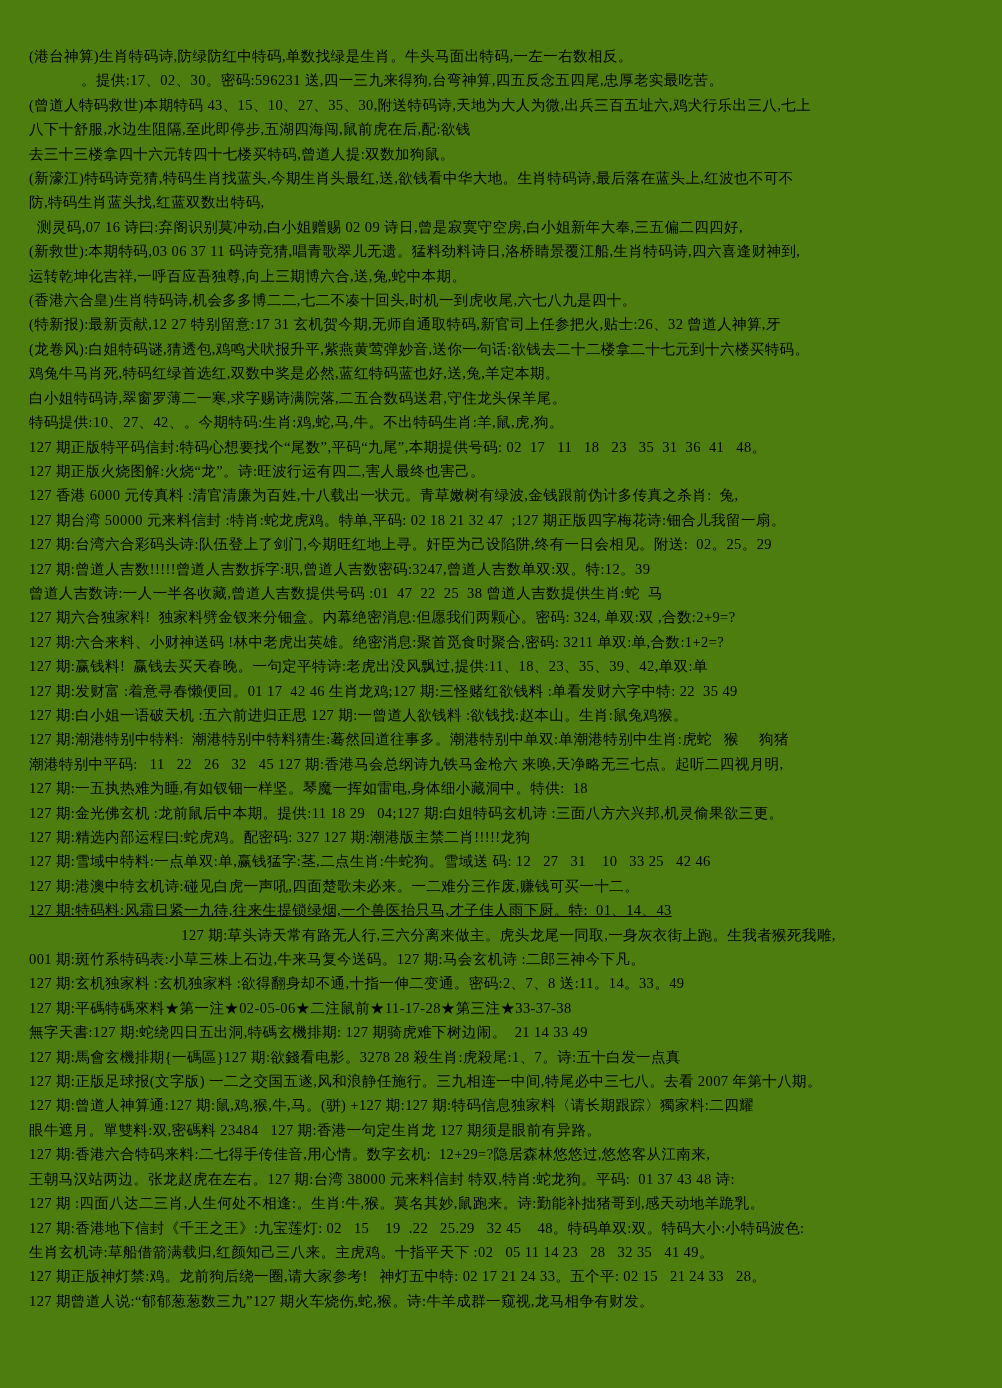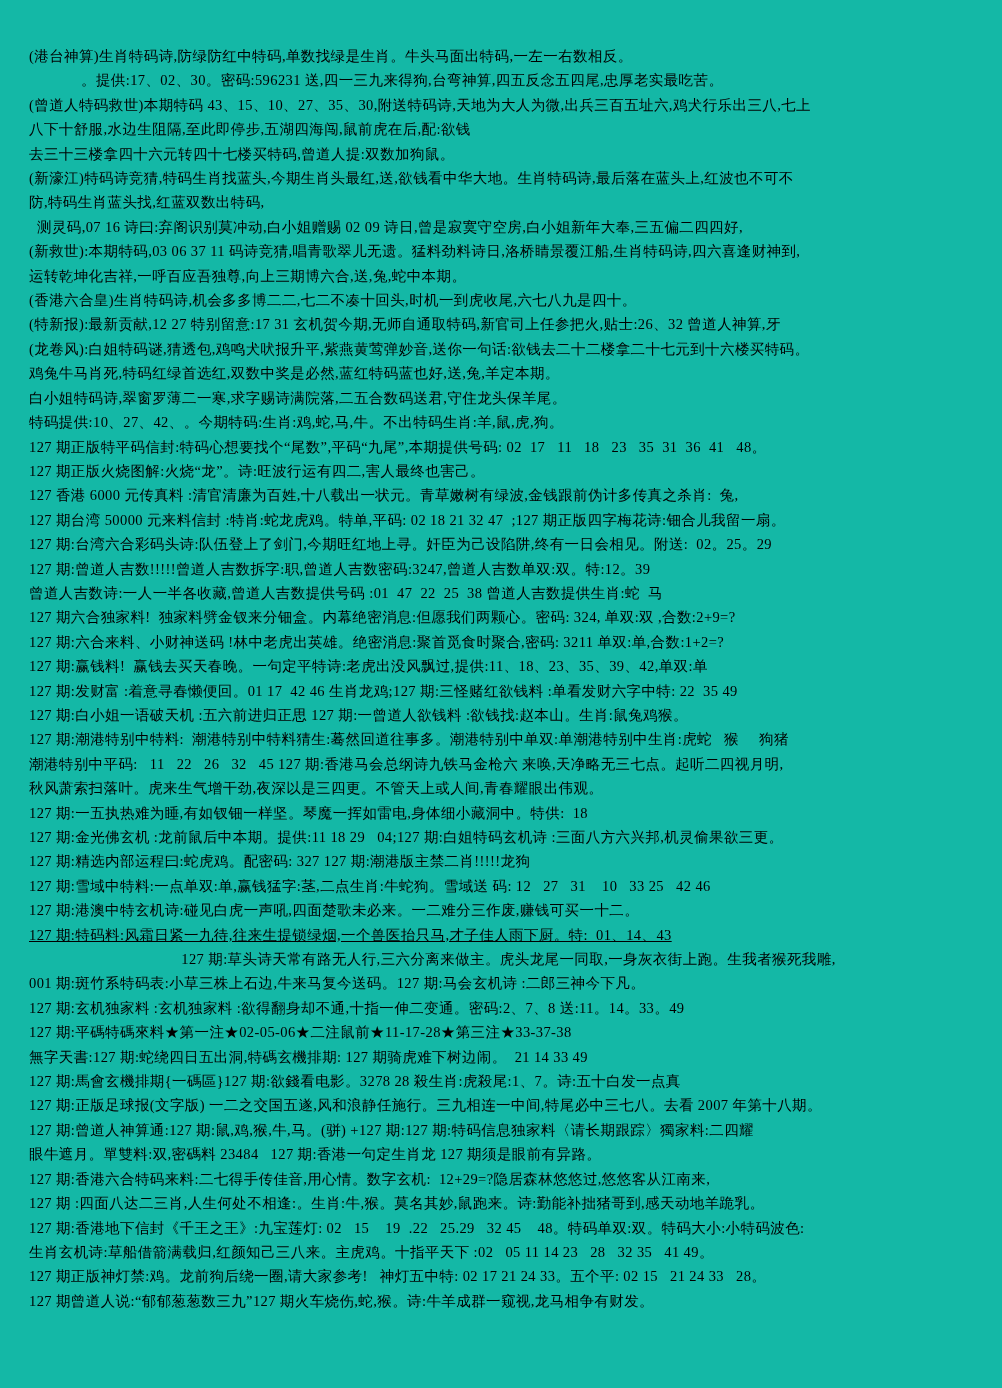--- a/index.html
+++ b/index.html
@@ -11,21 +11,21 @@
     width: 1002px;
     height: 1388px;
     overflow: hidden;
     font-family: "Liberation Serif", "DejaVu Serif", serif;
   }
   .page {
     box-sizing: border-box;
     width: 1002px;
     height: 1388px;
     padding: 44px 14px 0 29px;
-    background: #14b8a6;
+    background: #4d7c0f;
   }
   .doc-line {
     font-size: 14.5px;
     line-height: 24.4px;
     color: #000000;
     letter-spacing: 0.4px;
     white-space: pre;
     overflow: hidden;
   }
 </style>
@@ -57,36 +57,36 @@
       <div class="doc-line" style="padding-left: 0px; color: rgb(0, 0, 0);">127 期:台湾六合彩码头诗:队伍登上了剑门,今期旺红地上寻。奸臣为己设陷阱,终有一日会相见。附送:  02。25。29</div>
       <div class="doc-line" style="padding-left: 0px; color: rgb(0, 0, 0);">127 期:曾道人吉数!!!!!曾道人吉数拆字:职,曾道人吉数密码:3247,曾道人吉数单双:双。特:12。39</div>
       <div class="doc-line" style="padding-left: 0px; color: rgb(0, 0, 0);">曾道人吉数诗:一人一半各收藏,曾道人吉数提供号码 :01  47  22  25  38 曾道人吉数提供生肖:蛇  马</div>
       <div class="doc-line" style="padding-left: 0px; color: rgb(0, 0, 0);">127 期六合独家料!  独家料劈金钗来分钿盒。内幕绝密消息:但愿我们两颗心。密码: 324, 单双:双 ,合数:2+9=?</div>
       <div class="doc-line" style="padding-left: 0px; color: rgb(0, 0, 0);">127 期:六合来料、小财神送码 !林中老虎出英雄。绝密消息:聚首觅食时聚合,密码: 3211 单双:单,合数:1+2=?</div>
       <div class="doc-line" style="padding-left: 0px; color: rgb(0, 0, 0);">127 期:赢钱料!  赢钱去买天春晚。一句定平特诗:老虎出没风飘过,提供:11、18、23、35、39、42,单双:单</div>
       <div class="doc-line" style="padding-left: 0px; color: rgb(0, 0, 0);">127 期:发财富 :着意寻春懒便回。01 17  42 46 生肖龙鸡;127 期:三怪赌红欲钱料 :单看发财六字中特: 22  35 49</div>
       <div class="doc-line" style="padding-left: 0px; color: rgb(0, 0, 0);">127 期:白小姐一语破天机 :五六前进归正思 127 期:一曾道人欲钱料 :欲钱找:赵本山。生肖:鼠兔鸡猴。</div>
       <div class="doc-line" style="padding-left: 0px; color: rgb(0, 0, 0);">127 期:潮港特别中特料:  潮港特别中特料猜生:蓦然回道往事多。潮港特别中单双:单潮港特别中生肖:虎蛇   猴     狗猪</div>
       <div class="doc-line" style="padding-left: 0px; color: rgb(0, 0, 0);">潮港特别中平码:   11   22   26   32   45 127 期:香港马会总纲诗九铁马金枪六 来唤,天净略无三七点。起听二四视月明,</div>
-      <div class="doc-line" style="padding-left: 0px; color: rgb(0, 0, 0);">秋风萧索扫落叶。虎来生气增干劲,夜深以是三四更。不管天上或人间,青春耀眼出伟观。</div>
       <div class="doc-line" style="padding-left: 0px; color: rgb(0, 0, 0);">127 期:一五执热难为睡,有如钗钿一样坚。琴魔一挥如雷电,身体细小藏洞中。特供:  18</div>
       <div class="doc-line" style="padding-left: 0px; color: rgb(0, 0, 0);">127 期:金光佛玄机 :龙前鼠后中本期。提供:11 18 29   04;127 期:白姐特码玄机诗 :三面八方六兴邦,机灵偷果欲三更。</div>
       <div class="doc-line" style="padding-left: 0px; color: rgb(0, 0, 0);">127 期:精选内部运程曰:蛇虎鸡。配密码: 327 127 期:潮港版主禁二肖!!!!!龙狗</div>
       <div class="doc-line" style="padding-left: 0px; color: rgb(0, 0, 0);">127 期:雪域中特料:一点单双:单,赢钱猛字:茎,二点生肖:牛蛇狗。雪域送 码: 12   27   31    10   33 25   42 46</div>
       <div class="doc-line" style="padding-left: 0px; color: rgb(0, 0, 0);">127 期:港澳中特玄机诗:碰见白虎一声吼,四面楚歌未必来。一二难分三作废,赚钱可买一十二。</div>
       <div class="doc-line" style="padding-left: 0px; color: rgb(0, 0, 0); text-decoration: underline;">127 期:特码料:风霜日紧一九待,往来生提锁绿烟,一个兽医抬只马,才子佳人雨下厨。特:  01、14、43</div>
       <div class="doc-line" style="padding-left: 0px; color: rgb(0, 0, 0); text-align: center;">127 期:草头诗天常有路无人行,三六分离来做主。虎头龙尾一同取,一身灰衣街上跑。生我者猴死我雕,</div>
       <div class="doc-line" style="padding-left: 0px; color: rgb(0, 0, 0);">001 期:斑竹系特码表:小草三株上石边,牛来马复今送码。127 期:马会玄机诗 :二郎三神今下凡。</div>
       <div class="doc-line" style="padding-left: 0px; color: rgb(0, 0, 0);">127 期:玄机独家料 :玄机独家料 :欲得翻身却不通,十指一伸二变通。密码:2、7、8 送:11。14。33。49</div>
       <div class="doc-line" style="padding-left: 0px; color: rgb(0, 0, 0);">127 期:平碼特碼來料★第一注★02-05-06★二注鼠前★11-17-28★第三注★33-37-38</div>
       <div class="doc-line" style="padding-left: 0px; color: rgb(0, 0, 0);">無字天書:127 期:蛇绕四日五出洞,特碼玄機排期: 127 期骑虎难下树边闹。  21 14 33 49</div>
       <div class="doc-line" style="padding-left: 0px; color: rgb(0, 0, 0);">127 期:馬會玄機排期{一碼區}127 期:欲錢看电影。3278 28 殺生肖:虎殺尾:1、7。诗:五十白发一点真</div>
       <div class="doc-line" style="padding-left: 0px; color: rgb(0, 0, 0);">127 期:正版足球报(文字版) 一二之交国五遂,风和浪静任施行。三九相连一中间,特尾必中三七八。去看 2007 年第十八期。</div>
       <div class="doc-line" style="padding-left: 0px; color: rgb(0, 0, 0);">127 期:曾道人神算通:127 期:鼠,鸡,猴,牛,马。(骈) +127 期:127 期:特码信息独家料〈请长期跟踪〉獨家料:二四耀</div>
       <div class="doc-line" style="padding-left: 0px; color: rgb(0, 0, 0);">眼牛遮月。單雙料:双,密碼料 23484   127 期:香港一句定生肖龙 127 期须是眼前有异路。</div>
       <div class="doc-line" style="padding-left: 0px; color: rgb(0, 0, 0);">127 期:香港六合特码来料:二七得手传佳音,用心情。数字玄机:  12+29=?隐居森林悠悠过,悠悠客从江南来,</div>
+      <div class="doc-line" style="padding-left: 0px; color: rgb(0, 0, 0);">王朝马汉站两边。张龙赵虎在左右。127 期:台湾 38000 元来料信封 特双,特肖:蛇龙狗。平码:  01 37 43 48 诗:</div>
       <div class="doc-line" style="padding-left: 0px; color: rgb(0, 0, 0);">127 期 :四面八达二三肖,人生何处不相逢:。生肖:牛,猴。莫名其妙,鼠跑来。诗:勤能补拙猪哥到,感天动地羊跪乳。</div>
       <div class="doc-line" style="padding-left: 0px; color: rgb(0, 0, 0);">127 期:香港地下信封《千王之王》:九宝莲灯: 02   15    19  .22   25.29   32 45    48。特码单双:双。特码大小:小特码波色:</div>
       <div class="doc-line" style="padding-left: 0px; color: rgb(0, 0, 0);">生肖玄机诗:草船借箭满载归,红颜知己三八来。主虎鸡。十指平天下 :02   05 11 14 23   28   32 35   41 49。</div>
       <div class="doc-line" style="padding-left: 0px; color: rgb(0, 0, 0);">127 期正版神灯禁:鸡。龙前狗后绕一圈,请大家参考!   神灯五中特: 02 17 21 24 33。五个平: 02 15   21 24 33   28。</div>
       <div class="doc-line" style="padding-left: 0px; color: rgb(0, 0, 0);">127 期曾道人说:“郁郁葱葱数三九”127 期火车烧伤,蛇,猴。诗:牛羊成群一窥视,龙马相争有财发。</div>
     </div>
 </div>
 
 </body></html>

